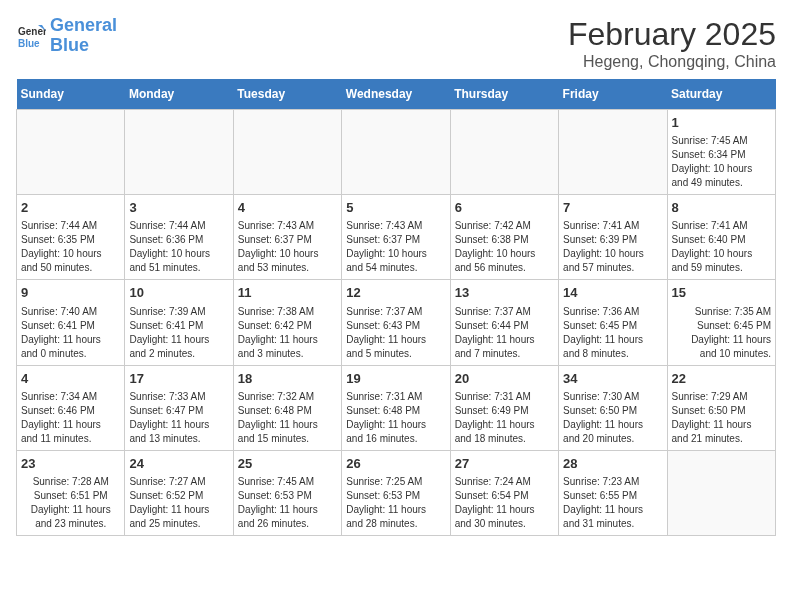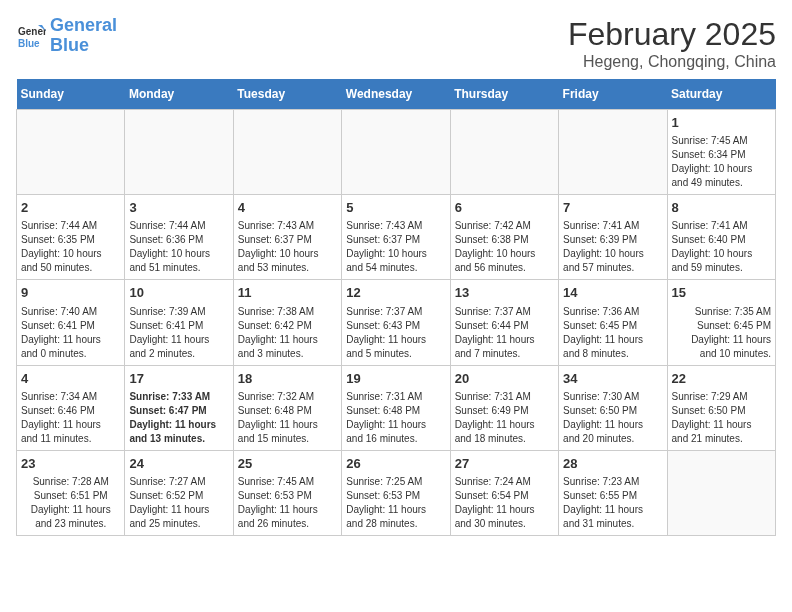--- a/index.html
+++ b/index.html
@@ -240,21 +240,21 @@
       <tr>
         <td>
           <span class="day-number">4</span>
           <div class="day-info" style="white-space: pre-line;">Sunrise: 7:34 AM
 Sunset: 6:46 PM
 Daylight: 11 hours
 and 11 minutes.</div>
         </td>
         <td>
           <span class="day-number">17</span>
-          <div class="day-info" style="white-space: pre-line; font-weight: bold;">Sunrise: 7:33 AM
+          <div class="day-info" style="white-space: pre-line;">Sunrise: 7:33 AM
 Sunset: 6:47 PM
 Daylight: 11 hours
 and 13 minutes.</div>
         </td>
         <td>
           <span class="day-number">18</span>
           <div class="day-info" style="white-space: pre-line;">Sunrise: 7:32 AM
 Sunset: 6:48 PM
 Daylight: 11 hours
 and 15 minutes.</div>

